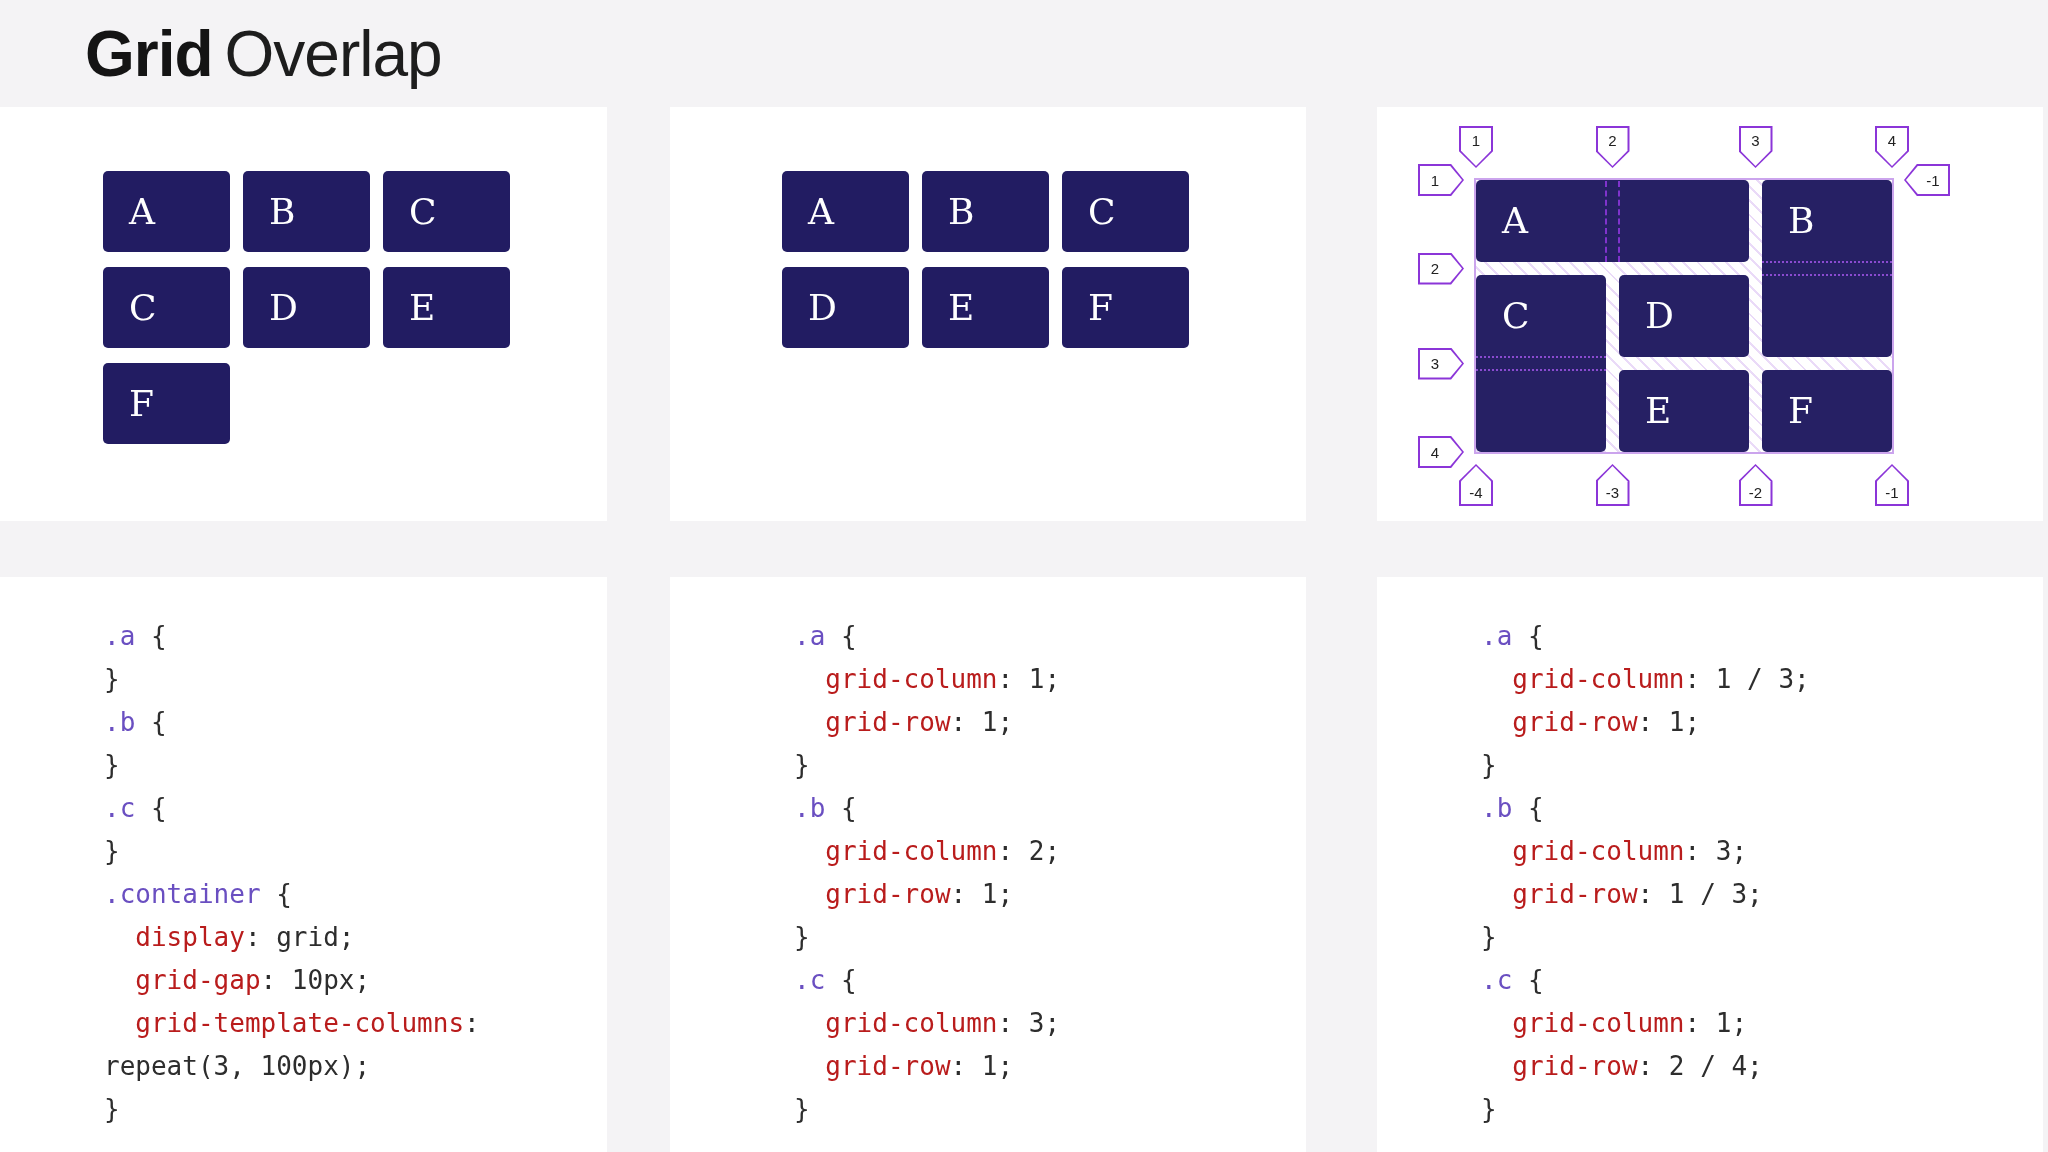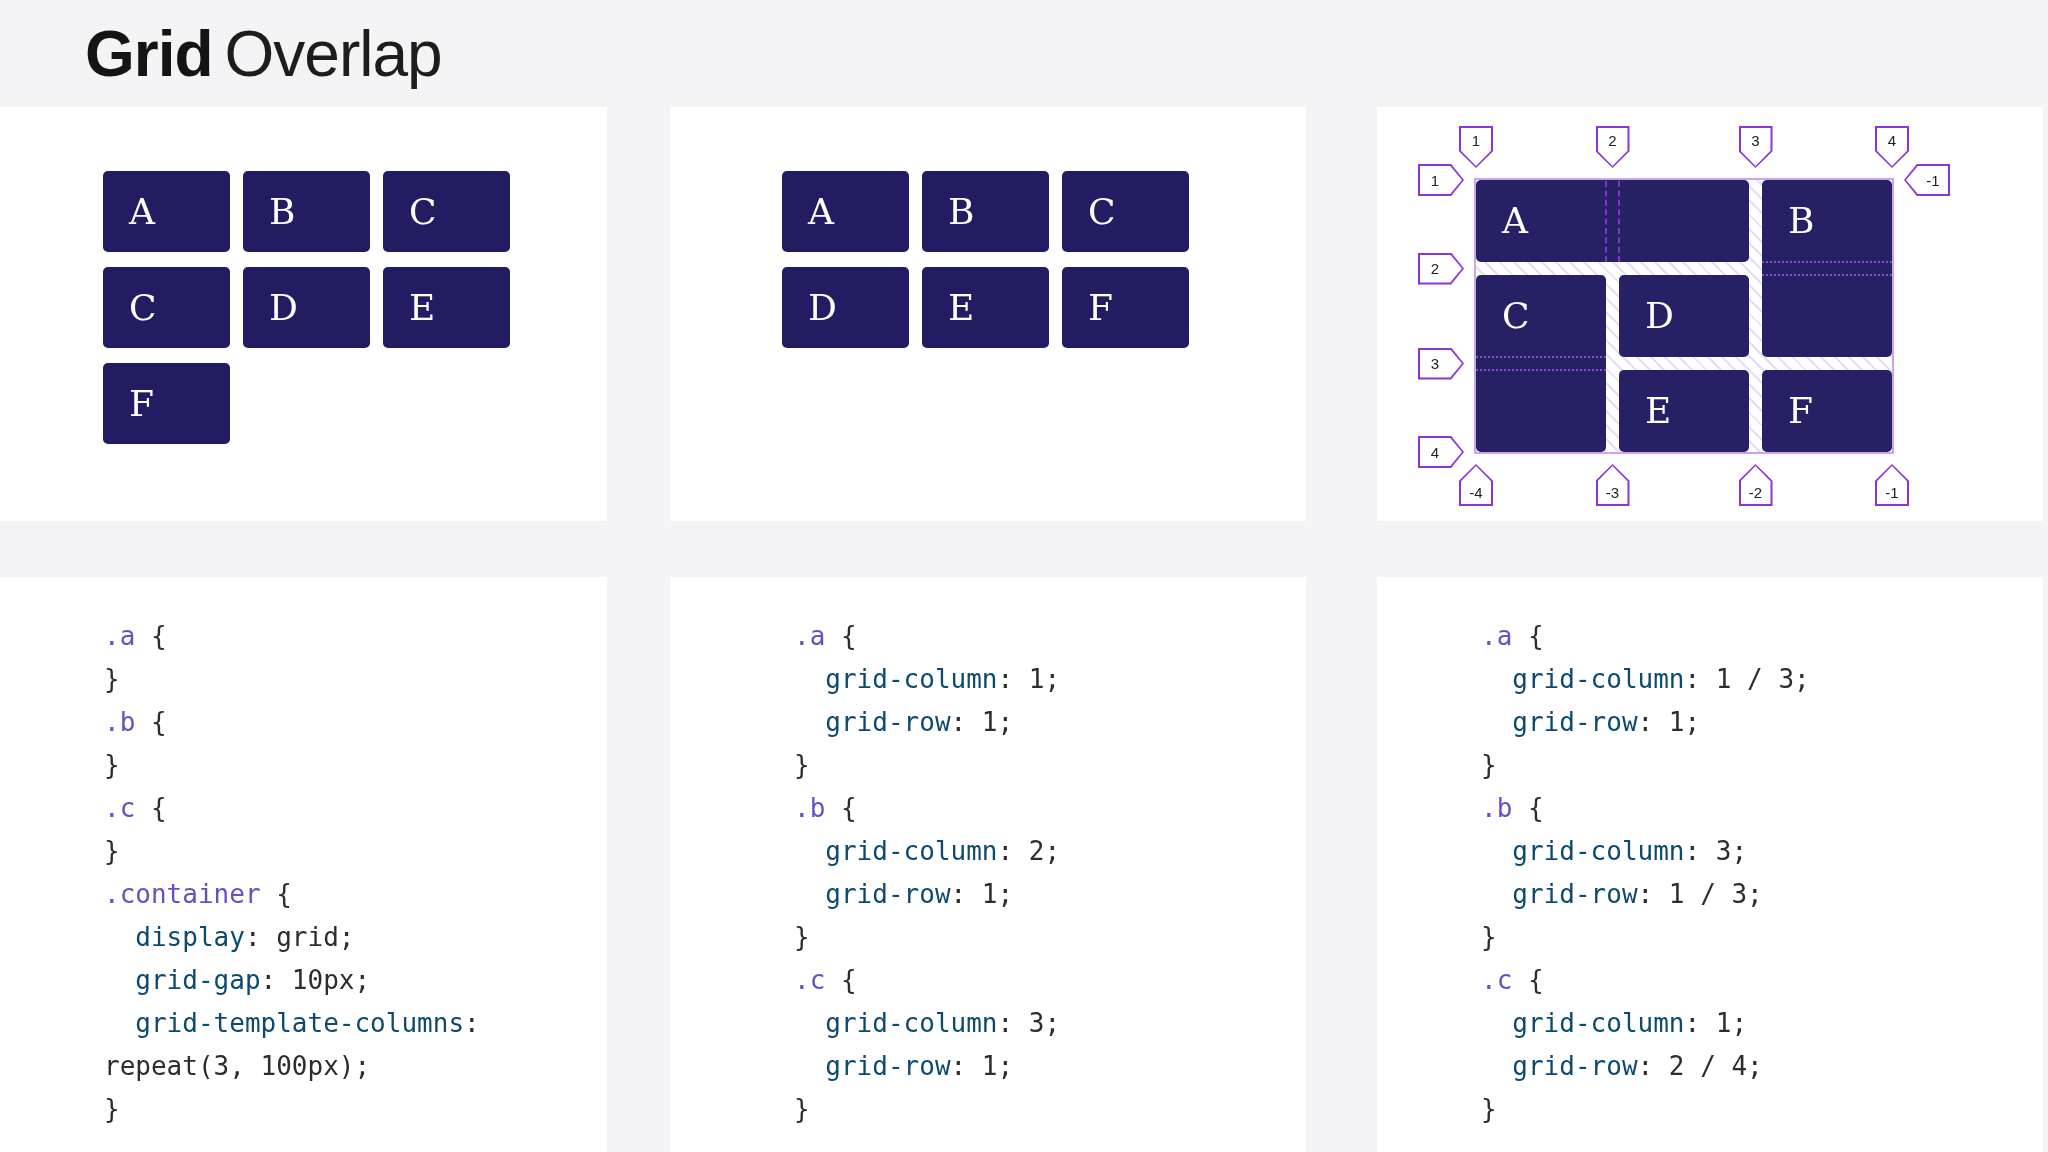--- a/index.html
+++ b/index.html
@@ -57,21 +57,21 @@
   .b-left{width:46px;height:32px;clip-path:polygon(28% 0,100% 0,100% 100%,28% 100%,0 50%);}
   .b-left .num{padding-left:12px;}
   
   .code{
     position:absolute;left:104px;top:38px;margin:0;
     font-family:"DejaVu Sans Mono",monospace;font-size:26px;line-height:43px;
     color:#2d2d2d;white-space:pre;
   }
   .c5 .code{left:124px;}
   .tok-sel{color:#6a4fc1;}
-  .tok-prop{color:#0c4a6e;}
+  .tok-prop{color:#b91c1c;}
 </style>
 </head>
 <body>
 
 <div class="header">
   <div class="title">
     <span class="t-bold">Grid</span><span class="t-light">Overlap</span>
   </div>
 </div>
 

